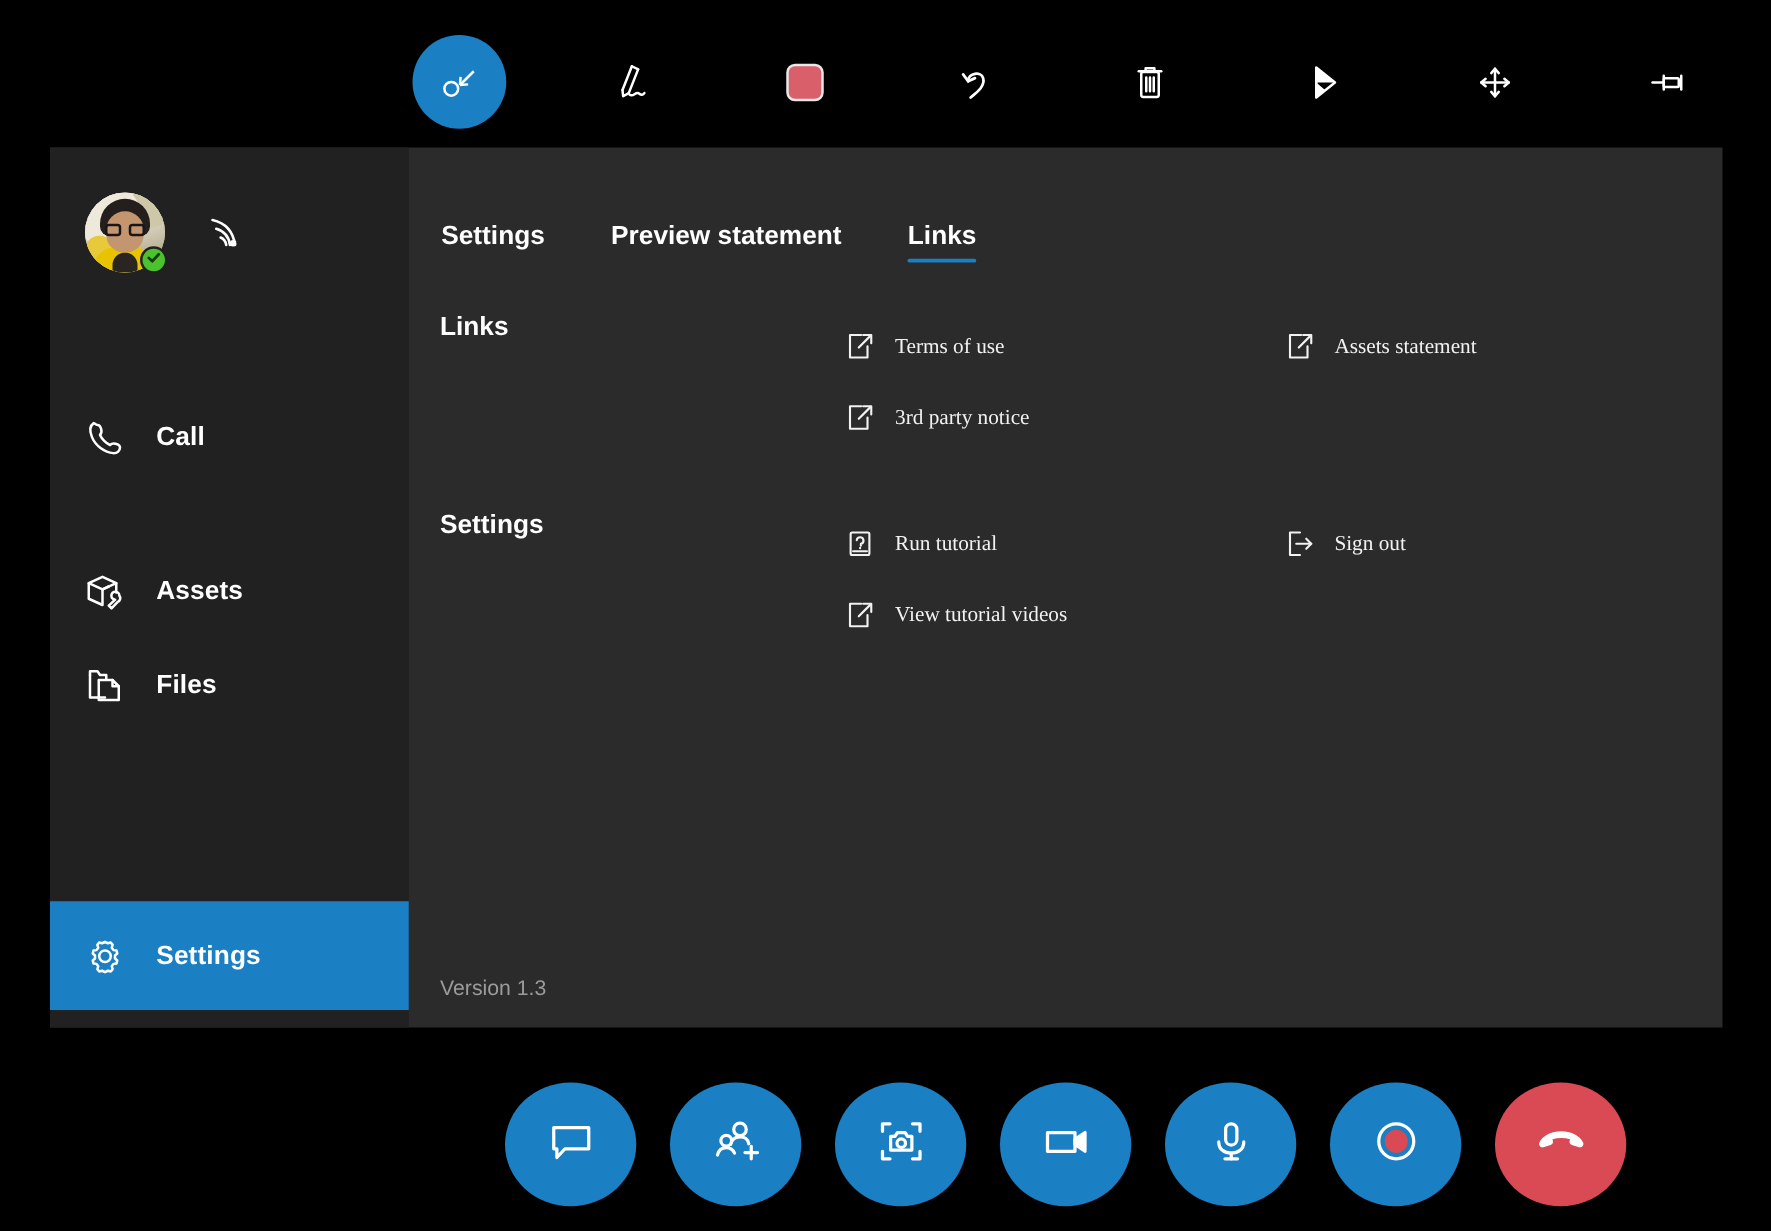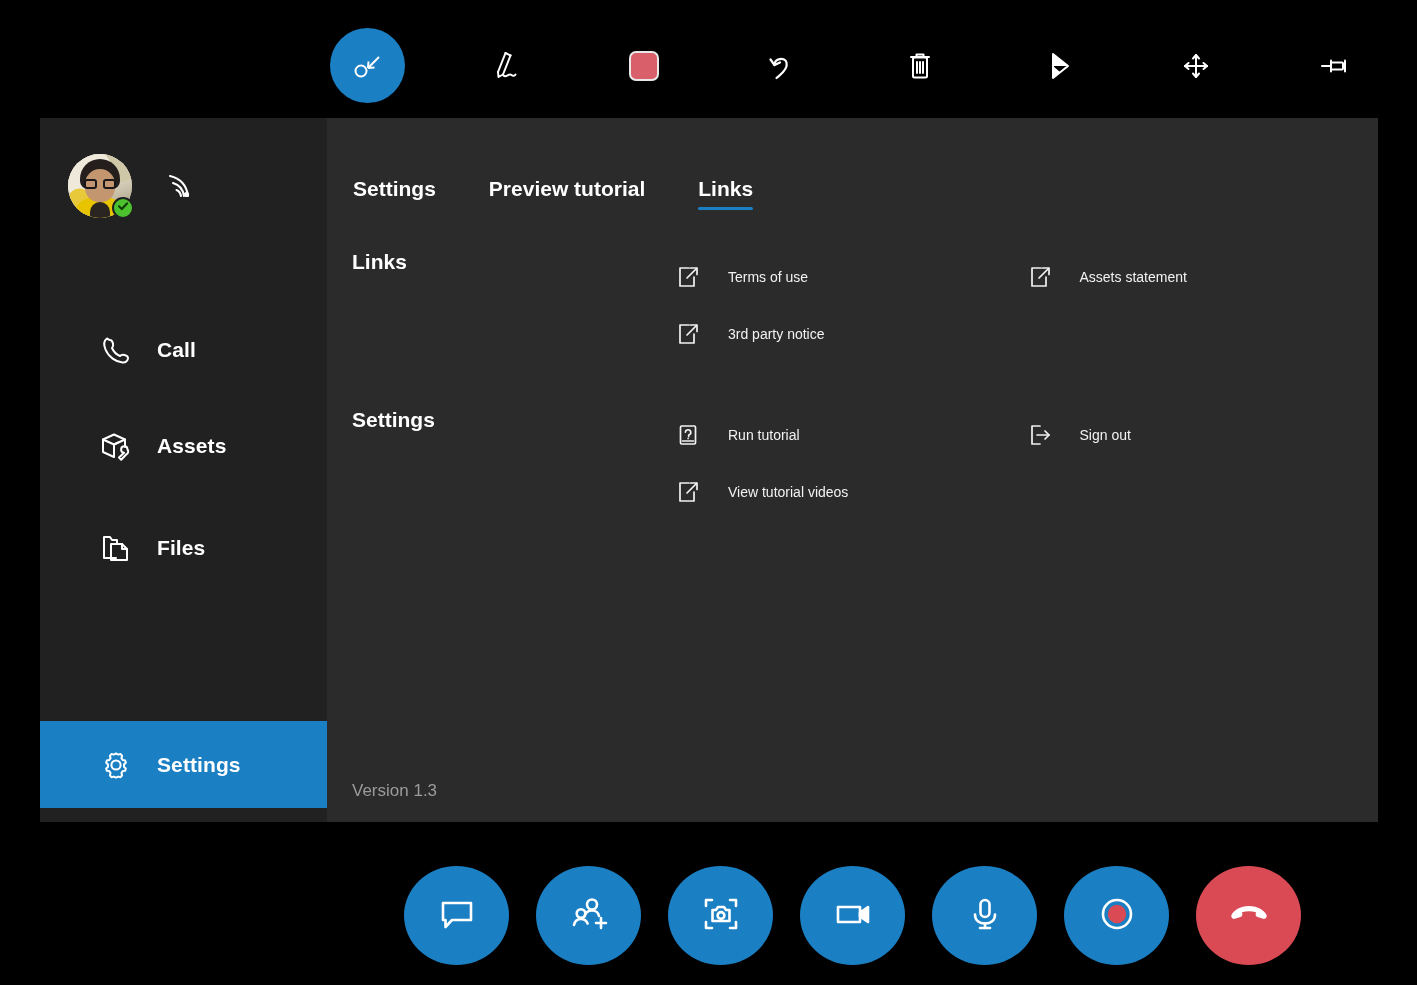--- a/index.html
+++ b/index.html
@@ -163,42 +163,42 @@
     height: 34px;
     display: flex;
     align-items: center;
     justify-content: center;
   }
 
   .nav-item {
     display: flex;
     align-items: center;
     height: 84px;
-    padding-left: 56px;
+    padding-left: 24px;
     cursor: pointer;
     color: #FFFFFF;
   }
   .nav-item .nav-icon {
     width: 40px;
     height: 40px;
     display: flex;
     align-items: center;
     justify-content: center;
     flex: 0 0 auto;
   }
   .nav-item .nav-label {
     margin-left: 21px;
     font-size: 21px;
     font-weight: 600;
     letter-spacing: 0.1px;
   }
   .nav-item.selected { background: #1B7FC4; }
 
   #nav-call    { position: absolute; top: 190px;  left: 0; right: 0; }
-  #nav-assets  { position: absolute; top: 286px;  left: 0; right: 0; }
+  #nav-assets  { position: absolute; top: 313px;  left: 0; right: 0; }
   #nav-files   { position: absolute; top: 388px;  left: 0; right: 0; }
   #nav-settings{ position: absolute; top: 603px;  left: 0; right: 0; height: 87px; }
 
   
   #content {
     flex: 1 1 auto;
     position: relative;
     padding: 48px 0 0 0;
   }
 
@@ -258,24 +258,25 @@
   }
   .link-item .link-icon {
     width: 26px;
     height: 26px;
     display: flex;
     align-items: center;
     justify-content: center;
     flex: 0 0 auto;
   }
   .link-item .link-label {
-    margin-left: 27px;
-    font-size: 14px;
+    margin-left: 15px;
+    font-size: 17px;
     color: #F2F2F2;
     white-space: nowrap;
+    font-family: Liberation Serif, serif;
   }
 
   #version {
     position: absolute;
     left: 25px;
     bottom: 21px;
     font-size: 17px;
     color: #9B9B9B;
   }
 
@@ -474,21 +475,21 @@
     </div>
 
     <div id="content">
 
       <div id="tabs">
         <div class="tab">
           <span>Settings</span>
           <span class="underline"></span>
         </div>
         <div class="tab">
-          <span>Preview tutorial</span>
+          <span>Preview statement</span>
           <span class="underline"></span>
         </div>
         <div class="tab active">
           <span>Links</span>
           <span class="underline"></span>
         </div>
       </div>
 
       <div id="sections">
 

